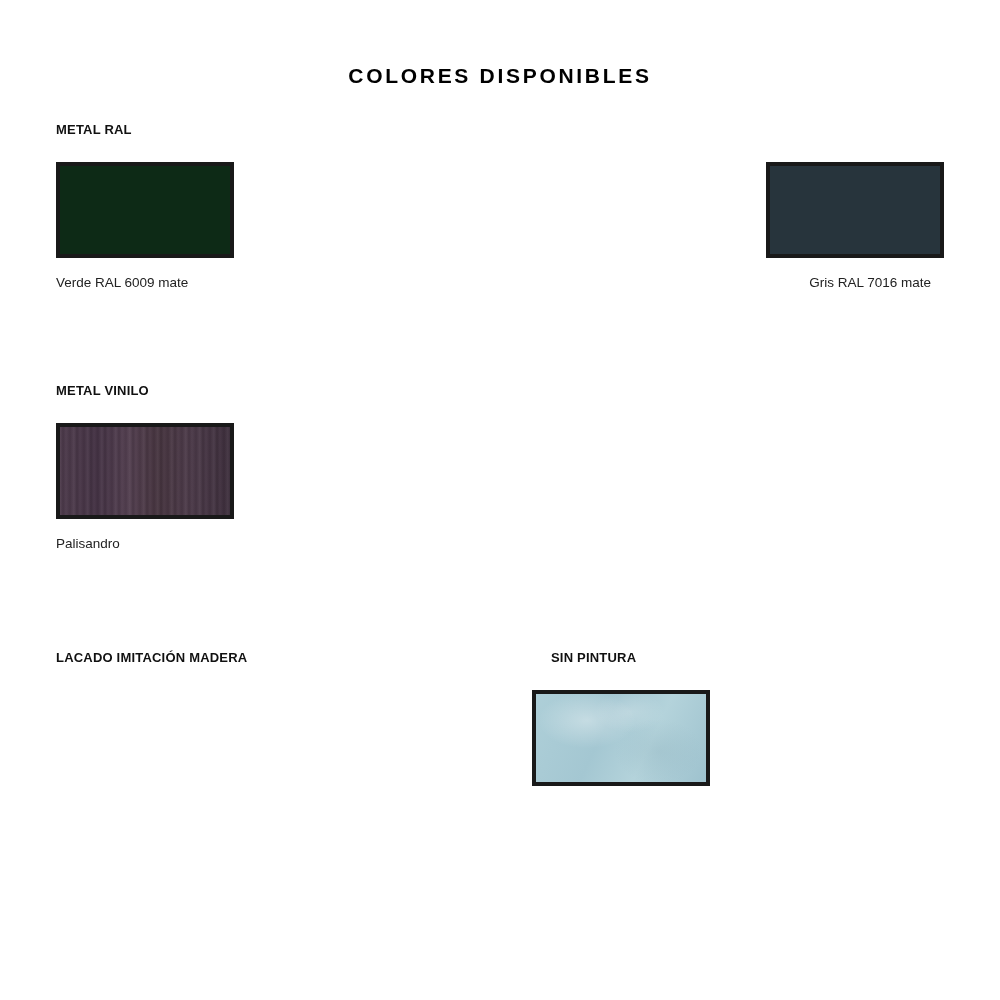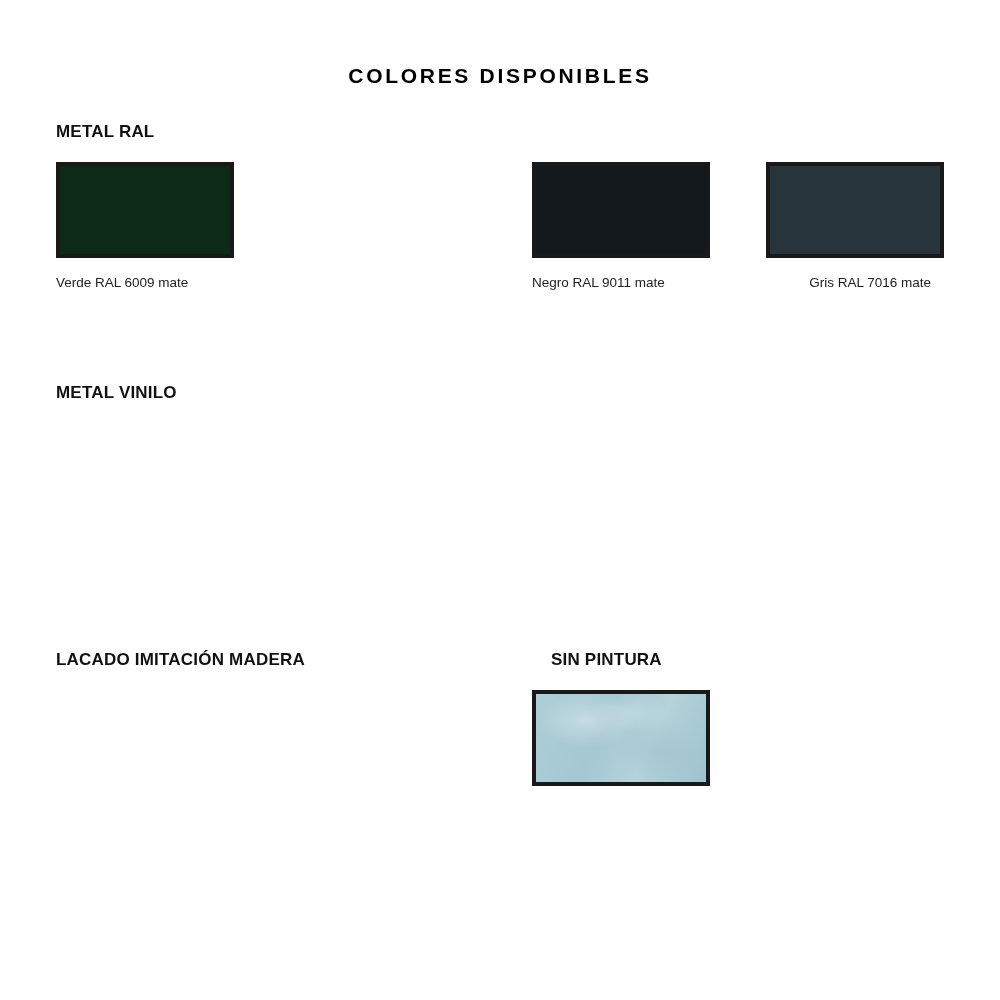--- a/index.html
+++ b/index.html
@@ -41,21 +41,21 @@
     width: 1000px;
   }
   .section-metal-ral   { top: 122px; }
   .section-metal-vinilo{ top: 383px; }
   .section-lacado      { top: 650px; }
 
   .section-heading {
     position: absolute;
     left: 56px;
     top: 0;
-    font-size: 17px;
+    font-size: 13px;
     font-weight: bold;
     letter-spacing: 0.2px;
     color: #111111;
     white-space: nowrap;
   }
   .section-heading.right-heading {
     left: 551px;
   }
 
   
@@ -180,42 +180,42 @@
     <div class="swatch-row">
 
       <div class="swatch-cell col-0">
         <div class="swatch-chip finish-verde">
           <div class="chip-surface"></div>
         </div>
         <div class="swatch-label">Verde RAL 6009 mate</div>
       </div>
 
 
-      <div class="swatch-cell col-2">
-        <div class="swatch-chip finish-negro">
-          <div class="chip-surface"></div>
-        </div>
-        <div class="swatch-label">Negro RAL 9011 mate</div>
-      </div>
 
       <div class="swatch-cell col-3">
         <div class="swatch-chip finish-gris">
           <div class="chip-surface"></div>
         </div>
         <div class="swatch-label">Gris RAL 7016 mate</div>
       </div>
 
     </div>
   </div>
 
   <div class="section section-metal-vinilo">
     <div class="section-heading">METAL VINILO</div>
 
     <div class="swatch-row">
 
+      <div class="swatch-cell col-0">
+        <div class="swatch-chip finish-palisandro">
+          <div class="chip-surface"></div>
+        </div>
+        <div class="swatch-label">Palisandro</div>
+      </div>
 
 
     </div>
   </div>
 
   <div class="section section-lacado">
     <div class="section-heading">LACADO IMITACIÓN MADERA</div>
     <div class="section-heading right-heading">SIN PINTURA</div>
 
     <div class="swatch-row">

